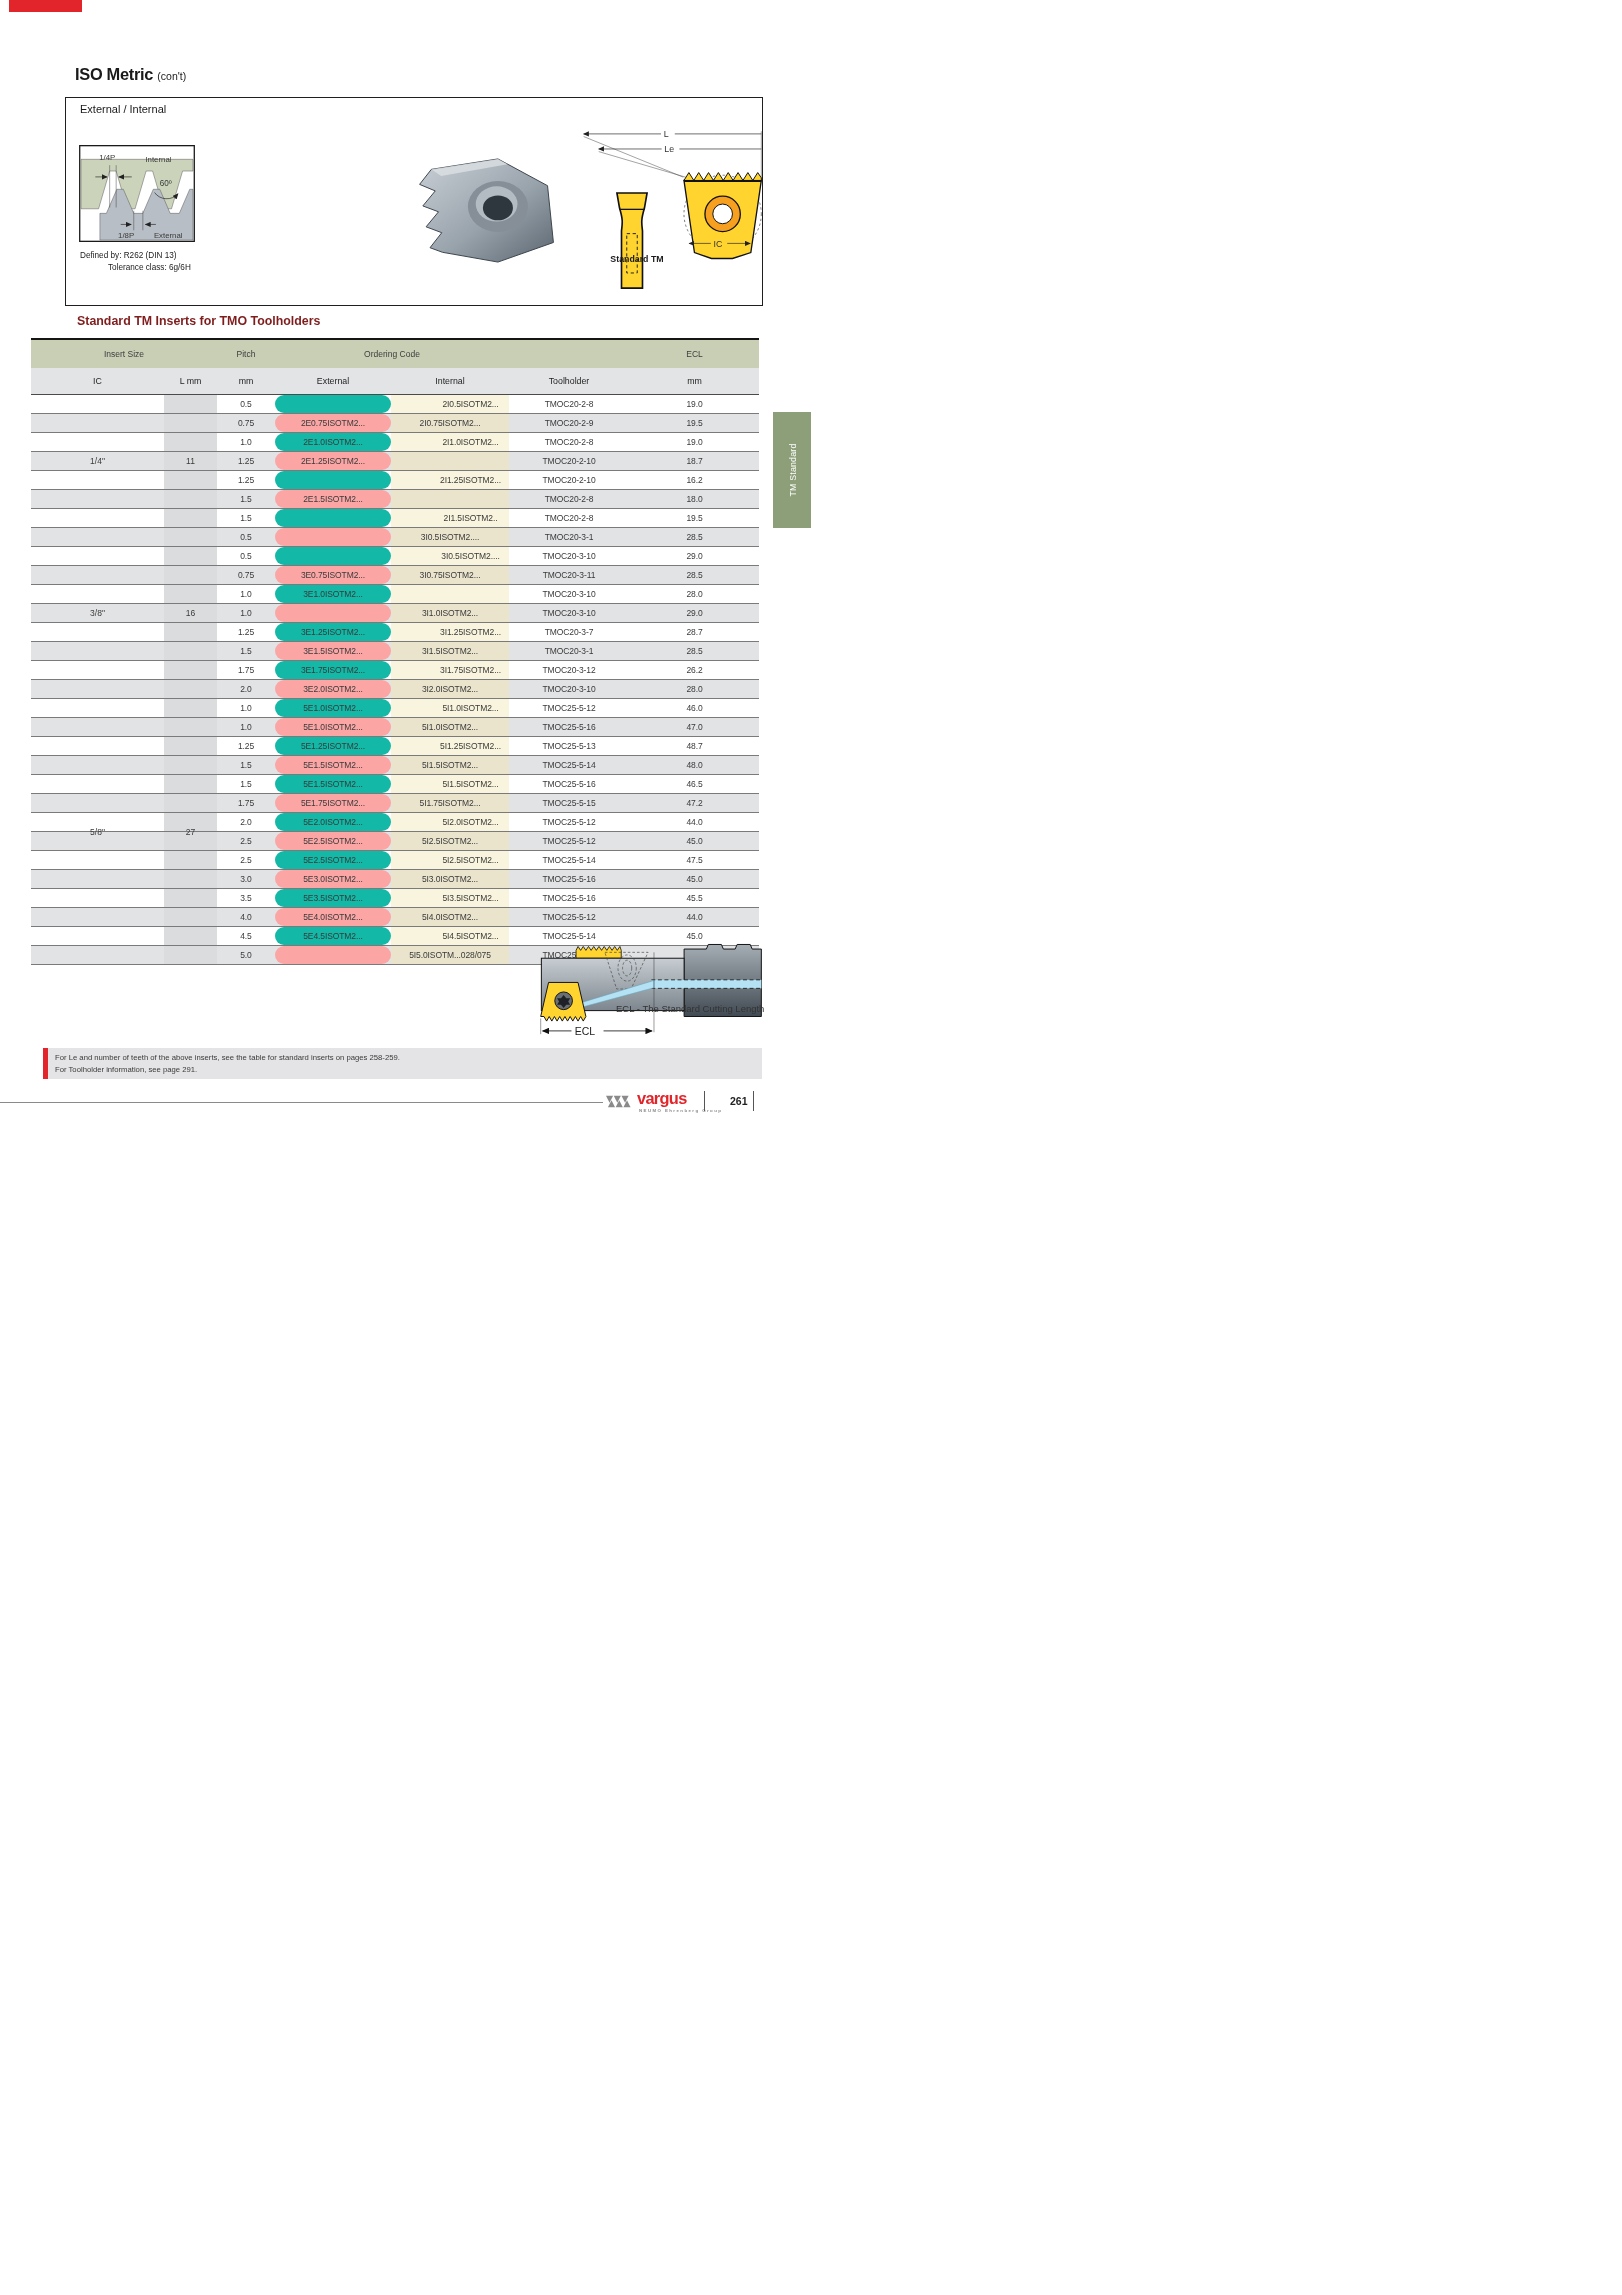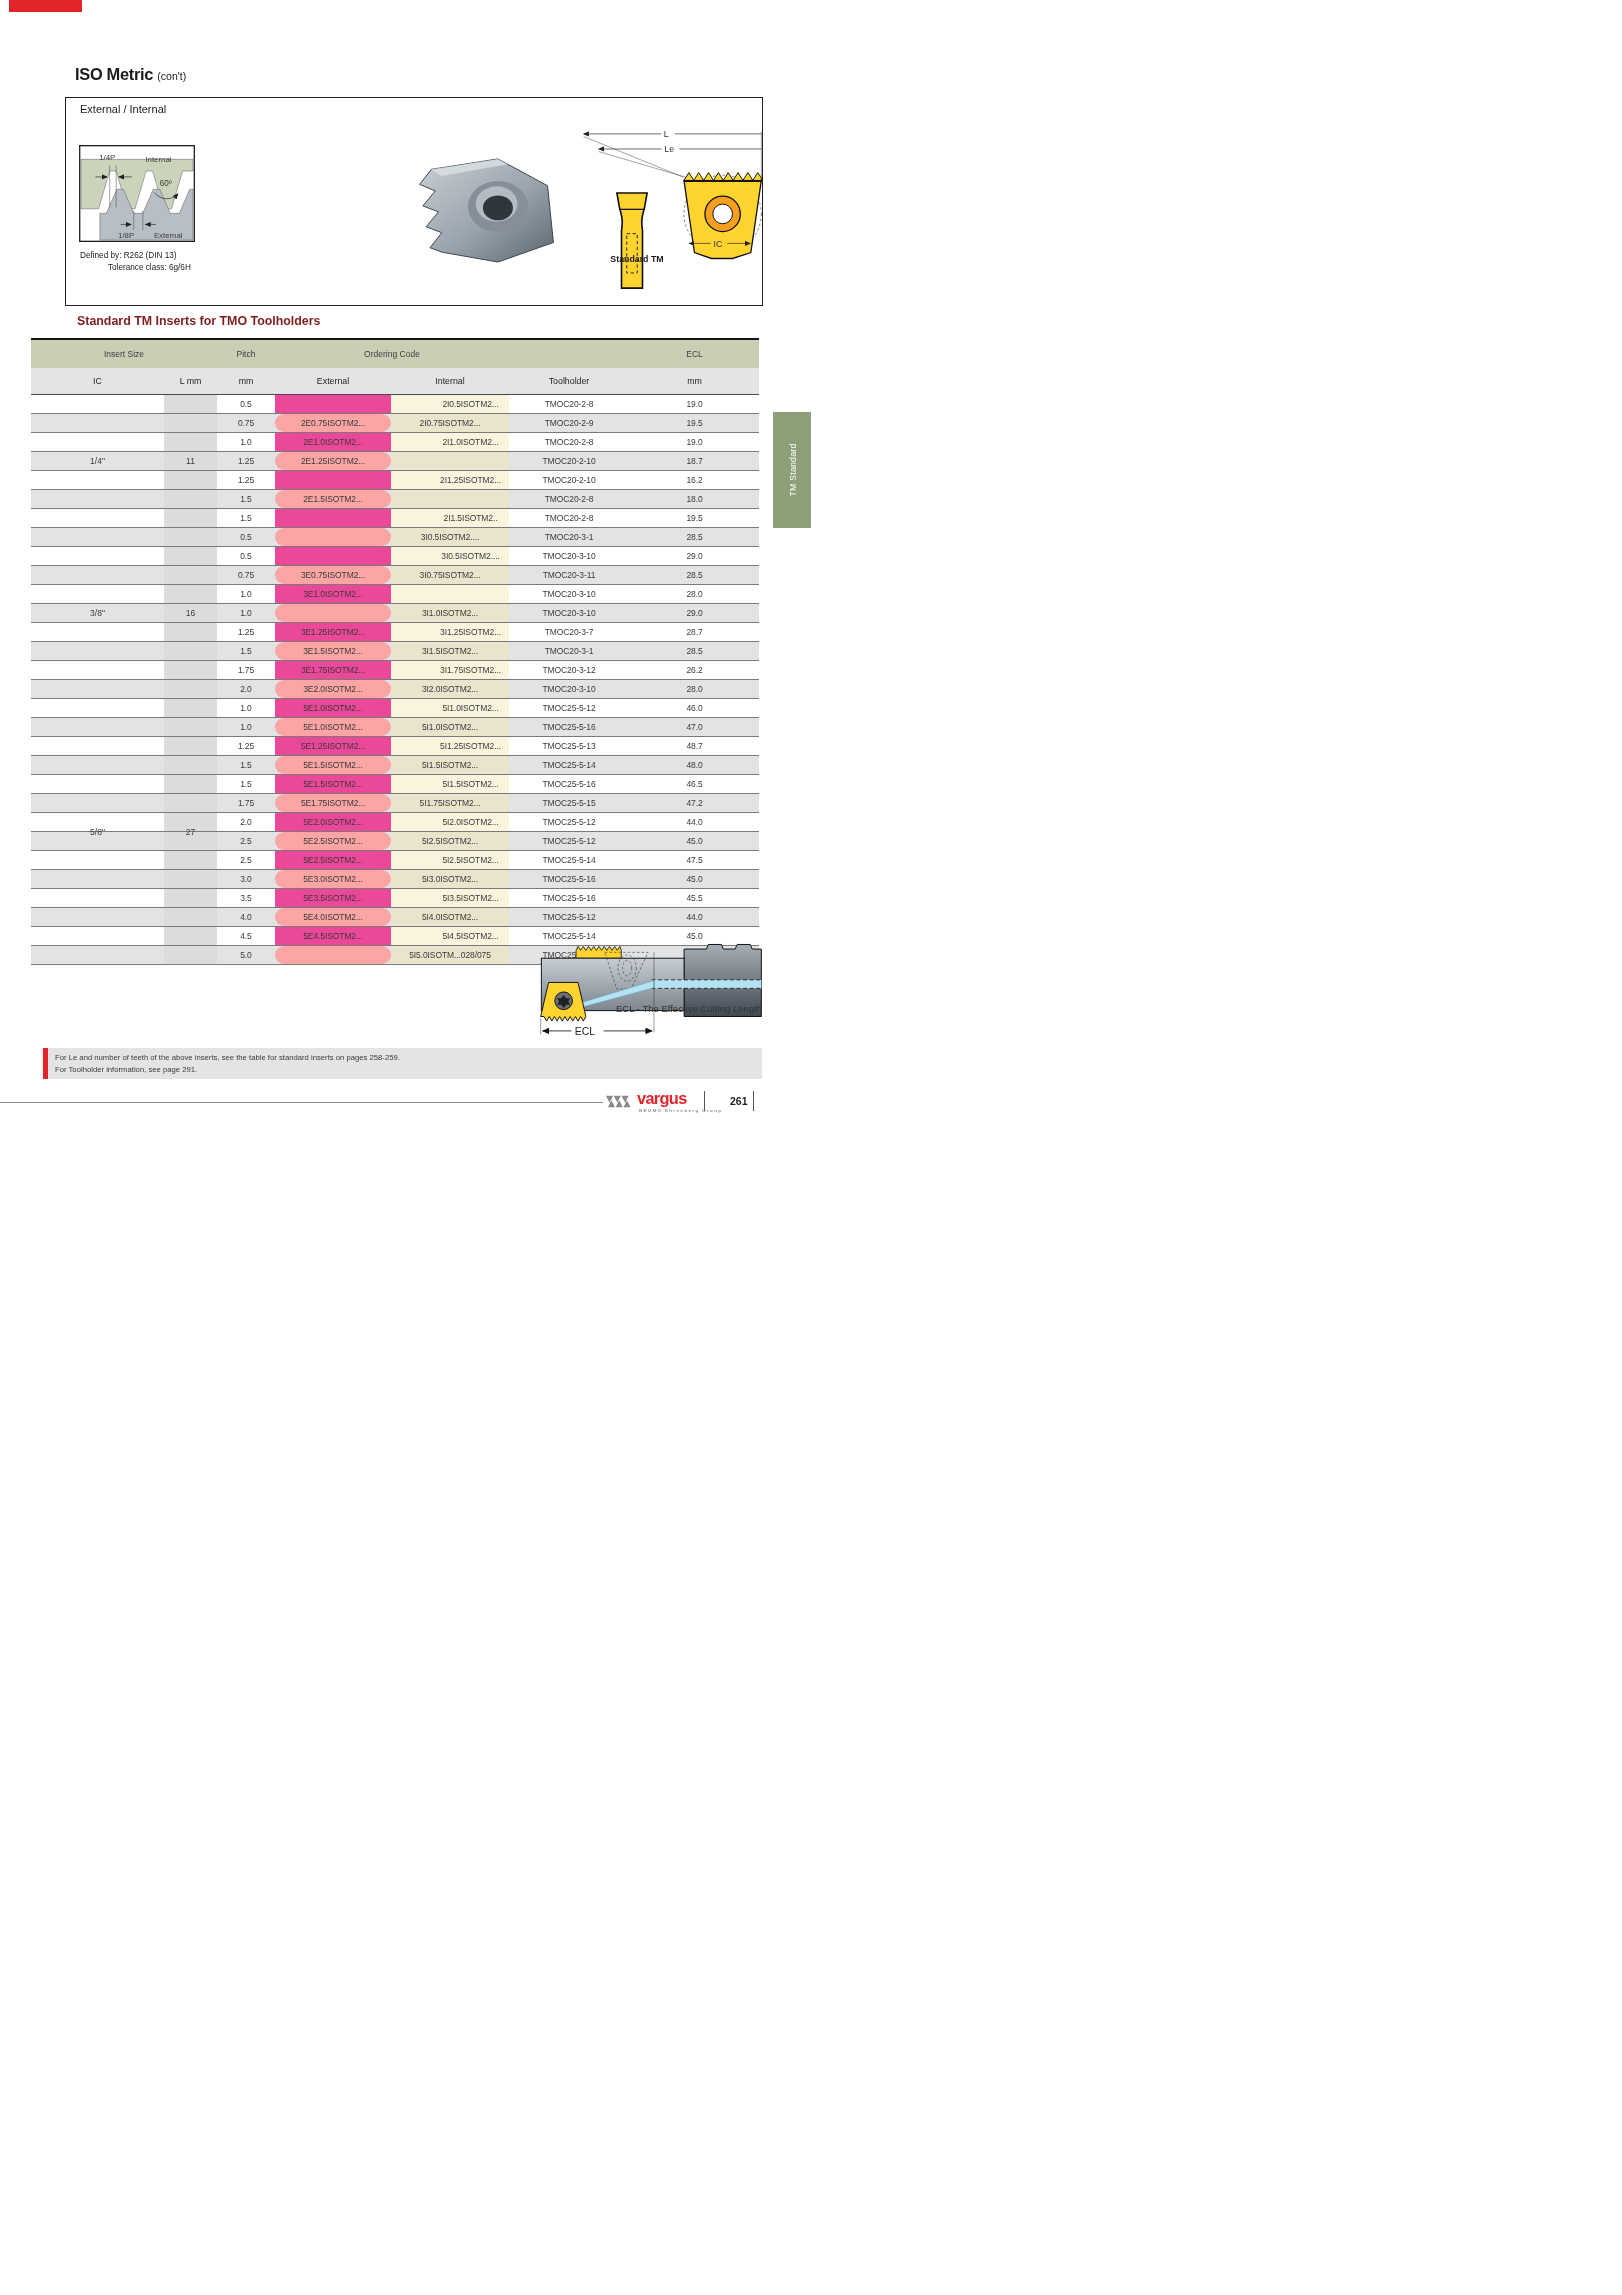--- a/index.html
+++ b/index.html
@@ -28,21 +28,21 @@
       background:#e3e4e6;border-bottom:1.3px solid #4a4a4a;align-items:center;text-align:center;
       font-size:8.8px;color:#1f1f1f;}
   .section{position:relative;}
   .row{display:grid;grid-template-columns:133px 53px 58px 116px 118px 120px 131px;height:18px;
       border-bottom:0.7px solid #7a7a7a;font-size:8.5px;color:#3a3a3a;}
   .section .row:last-child{border-bottom:1.3px solid #333;}
   .cell{display:flex;align-items:center;justify-content:center;letter-spacing:-0.1px;}
   .row.w{background:#fff;}
   .row.g{background:#e2e3e5;}
   .row .c-l{background:#dbdcde;}
-  .row.w .c-ext{background:#ec4899;}
+  .row.w .c-ext{background:#14b8a6;border-radius:9px;}
   .row.g .c-ext{background:#fca5a5;border-radius:9px;}
   .row.w .c-int{background:#f9f4dd;padding-left:41px;}
   .row.g .c-int{background:#eae4cd;}
   .sec-label{position:absolute;display:flex;align-items:center;justify-content:center;
       top:0;bottom:0;font-size:8.5px;color:#3a3a3a;pointer-events:none;}
   .sec-ic{left:0;width:133px;}
   .sec-l{left:133px;width:53px;}
   
   .side-tab{left:773px;top:412px;width:39px;height:116px;background:#8d9f78;}
   .side-tab span{position:absolute;left:50%;top:50%;transform:translate(-50%,-50%) rotate(-90deg);
@@ -493,21 +493,21 @@
     <circle cx="156" cy="223" r="10" fill="#b4e2f4" stroke="#5b9cb8" stroke-width="1.5"></circle>
     <path d="M78,148 H168 L192,252 L184,266 L176,252 L168,266 L160,252 L152,266 L144,252 L136,266 L128,252 L120,266 L112,252 L104,266 L96,252 L88,266 L80,252 L72,266 L64,252 L54,252 Z" fill="#ffd42e" stroke="#111" stroke-width="3"></path>
     <circle cx="124" cy="204" r="27" fill="#6a6f74" stroke="#111" stroke-width="3"></circle>
     <polygon points="124,186 132,196 144,196 138,206 144,216 132,216 124,226 116,216 104,216 110,206 104,196 116,196" fill="#1e2226"></polygon>
     <line x1="400" y1="56" x2="400" y2="300" stroke="#333" stroke-width="1.5"></line>
     <line x1="54" y1="258" x2="54" y2="306" stroke="#333" stroke-width="1.5"></line>
     <line x1="148" y1="296" x2="60" y2="296" stroke="#111" stroke-width="2.5" marker-end="url(#ah3)"></line>
     <text x="158" y="308" font-size="32" fill="#222">ECL</text>
     <line x1="246" y1="296" x2="394" y2="296" stroke="#111" stroke-width="2.5" marker-end="url(#ah3)"></line>
   </svg>
-  <div class="abs ecl-caption">ECL - The  Effective Cutting Length</div>
+  <div class="abs ecl-caption">ECL - The  Standard Cutting Length</div>
 
   <div class="abs footnote-bar"></div>
   <div class="abs footnote">
     <div>For Le and number of teeth of the above inserts, see the table for standard inserts on pages 258-259.</div>
     <div>For Toolholder information, see page 291.</div>
   </div>
 
   <div class="abs footer-rule"></div>
   <svg class="abs logo-zig" width="31" height="17" viewBox="0 0 96 52">
     <polygon points="0,8 22,8 11,30" fill="#8a8a8a"></polygon>

